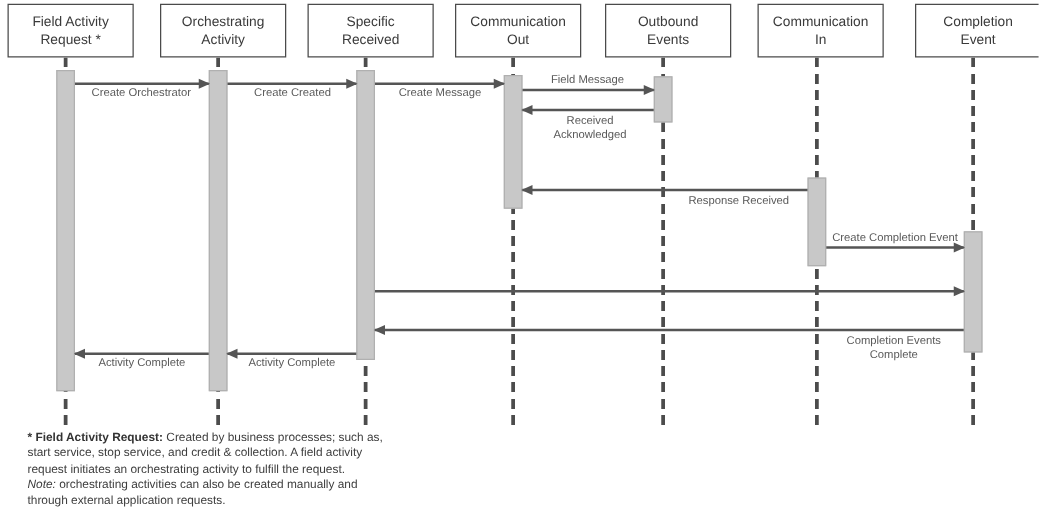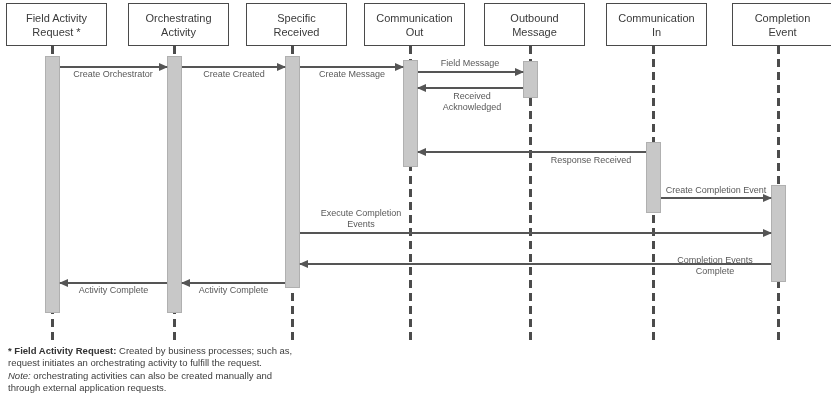--- a/index.html
+++ b/index.html
@@ -38,21 +38,21 @@
     content:""; position:absolute; left:-1px; top:-5px; width:0; height:0;
     border-top:4px solid transparent; border-bottom:4px solid transparent;
     border-right:9px solid #555555;
   }
   .msg-label {
     position:absolute; font-size:9px; line-height:10.5px; color:#595959;
     text-align:center; z-index:4; background:transparent;
   }
   
   #footnote {
-    position:absolute; left:8px; top:345px; width:300px;
+    position:absolute; left:22px; top:345px; width:300px;
     font-size:9.5px; line-height:12.4px; color:#3d3d3d; z-index:4;
   }
   #footnote b { font-weight:bold; color:#333333; }
   #footnote i { font-style:italic; }
 </style>
 </head>
 <body>
 
 <div id="canvas">
 
@@ -62,21 +62,21 @@
   <div class="head" style="left:128px">
       <span>Orchestrating Activity</span>
     </div>
   <div class="head" style="left:246px">
       <span>Specific Received</span>
     </div>
   <div class="head" style="left:364px">
       <span>Communication Out</span>
     </div>
   <div class="head" style="left:484px">
-      <span>Outbound Message</span>
+      <span>Outbound Events</span>
     </div>
   <div class="head" style="left:606px">
       <span>Communication In</span>
     </div>
   <div class="head" style="left:732px">
       <span>Completion Event</span>
     </div>
 
   <div class="lifeline" style="left:51px"></div>
   <div class="lifeline" style="left:173px"></div>
@@ -106,25 +106,25 @@
   <div class="msg left" style="left:182px;top:282px;width:103px"></div>
   <div class="msg left" style="left:60px;top:282px;width:107px"></div>
 
   <div class="msg-label" style="left:58px;top:69px;width:110px">Create Orchestrator</div>
   <div class="msg-label" style="left:179px;top:69px;width:110px">Create Created</div>
   <div class="msg-label" style="left:297px;top:69px;width:110px">Create Message</div>
   <div class="msg-label" style="left:415px;top:58px;width:110px">Field Message</div>
   <div class="msg-label" style="left:430px;top:91px;width:84px">Received Acknowledged</div>
   <div class="msg-label" style="left:531px;top:155px;width:120px">Response Received</div>
   <div class="msg-label" style="left:656px;top:185px;width:120px">Create Completion Event</div>
-  <div class="msg-label" style="left:306px;top:208px;width:110px">Execute Completion Events</div>
-  <div class="msg-label" style="left:660px;top:255px;width:110px">Completion Events Complete</div>
+  <div class="msg-label" style="left:660px;top:267px;width:110px">Completion Events Complete</div>
   <div class="msg-label" style="left:182px;top:285px;width:103px">Activity Complete</div>
   <div class="msg-label" style="left:60px;top:285px;width:107px">Activity Complete</div>
 
   <div id="footnote">
     <div><b>* Field Activity Request:</b><span> Created by business processes; such as,</span></div>
+    <div>start service, stop service, and credit &amp; collection. A field activity</div>
     <div>request initiates an orchestrating activity to fulfill the request.</div>
     <div><i>Note:</i><span> orchestrating activities can also be created manually and</span></div>
     <div>through external application requests.</div>
   </div>
 
 </div>
 
 </body></html>

